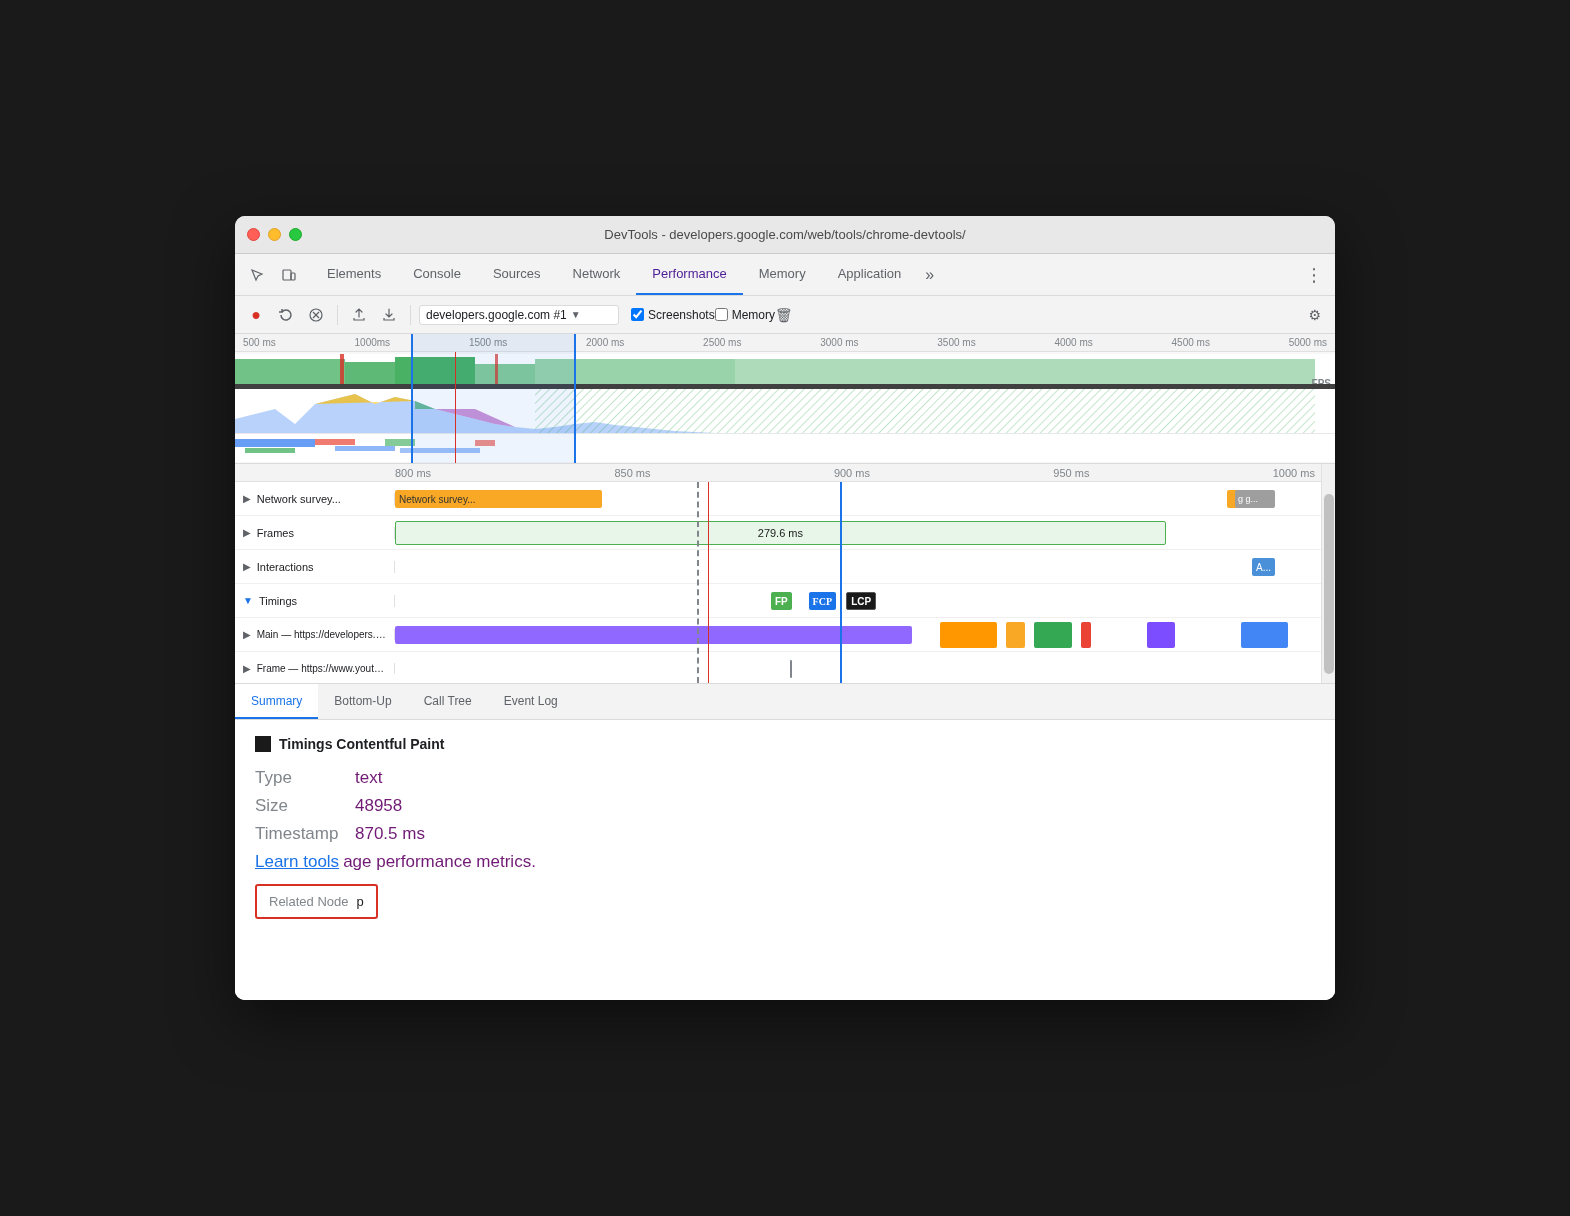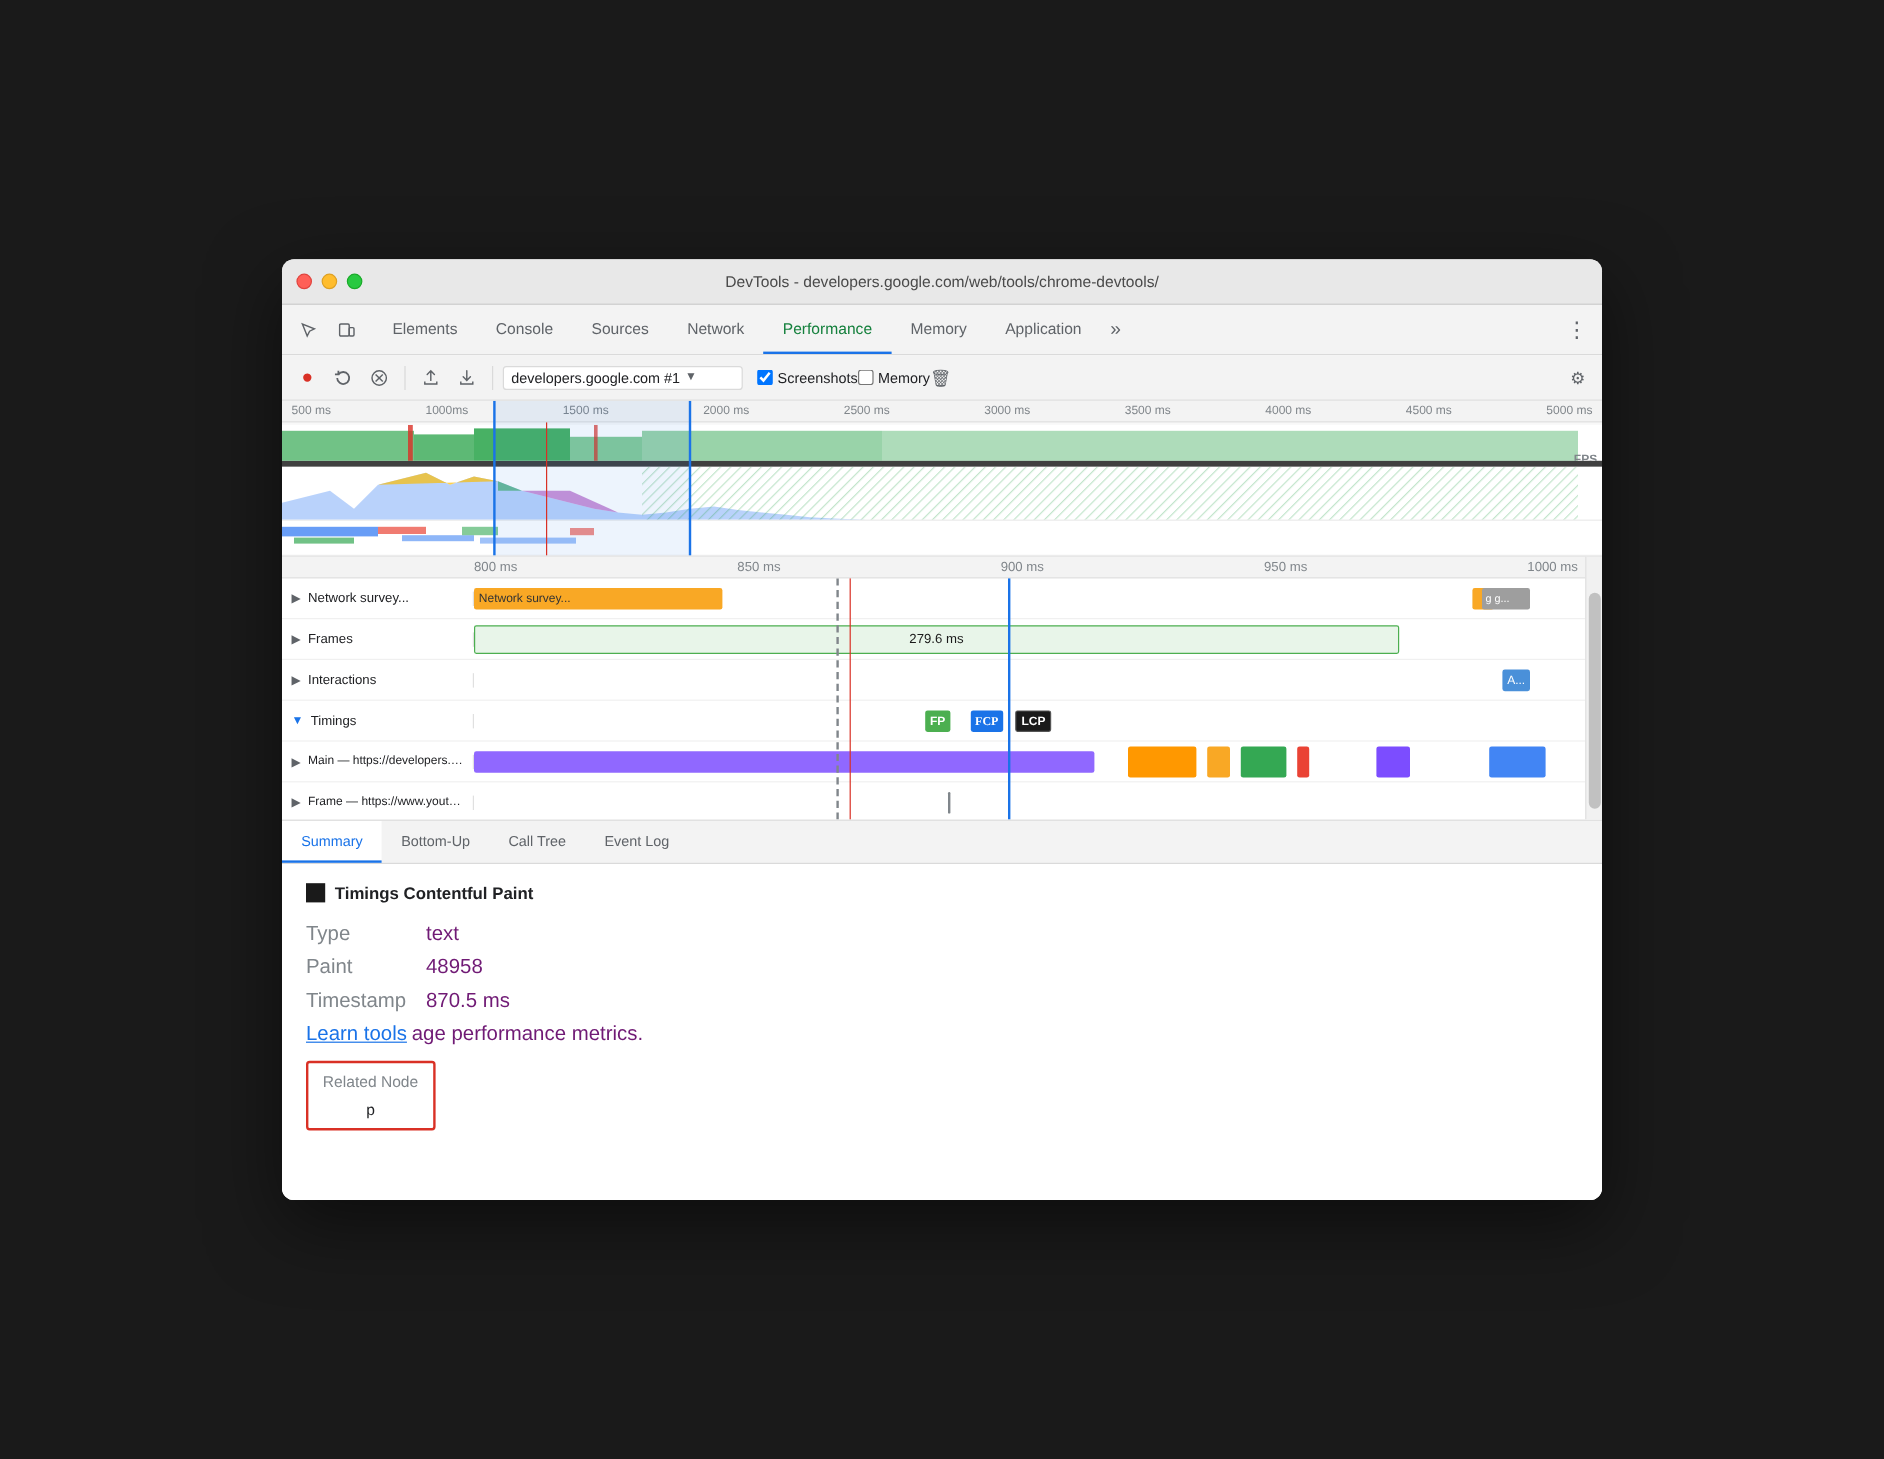--- a/index.html
+++ b/index.html
@@ -90,21 +90,21 @@
       font-size: 13px;
       color: #5f6368;
       cursor: pointer;
       display: flex;
       align-items: center;
       border-bottom: 2px solid transparent;
       white-space: nowrap;
       height: 100%;
     }
     .tab.active {
-      color: #15803d;
+      color: #4c1d95;
       border-bottom: 2px solid #1a73e8;
       font-weight: 500;
     }
     .tab-more {
       padding: 0 8px;
       color: #5f6368;
       cursor: pointer;
       display: flex;
       align-items: center;
       font-size: 16px;
@@ -395,21 +395,20 @@
     .related-node-box {
       border: 2px solid #d93025;
       border-radius: 3px;
       padding: 8px 12px;
       display: inline-flex;
       align-items: center;
       gap: 8px;
       font-size: 13px;
       color: #202124;
       background: #fff;
-      flex-direction: column;
     }
     .related-node-label { color: #80868b; }
     .related-node-value { color: #202124; }
     
     .network-bar {
       position: absolute;
       height: 18px;
       top: 8px;
       border-radius: 2px;
       display: flex;
@@ -801,21 +800,21 @@
       <div class="detail-title">
         <span class="detail-title-icon"></span>
         <span>Timings Contentful Paint</span>
       </div>
 
       <div class="detail-row">
         <span class="detail-label">Type</span>
         <span class="detail-value">text</span>
       </div>
       <div class="detail-row">
-        <span class="detail-label">Paint</span>
+        <span class="detail-label">Size</span>
         <span class="detail-value">48958</span>
       </div>
       <div class="detail-row">
         <span class="detail-label">Timestamp</span>
         <span class="detail-value">870.5 ms</span>
       </div>
 
       <div class="detail-row">
         <span class="detail-link" style="margin-right:4px;">Learn tools</span>
         <span class="detail-value">age performance metrics.</span>

